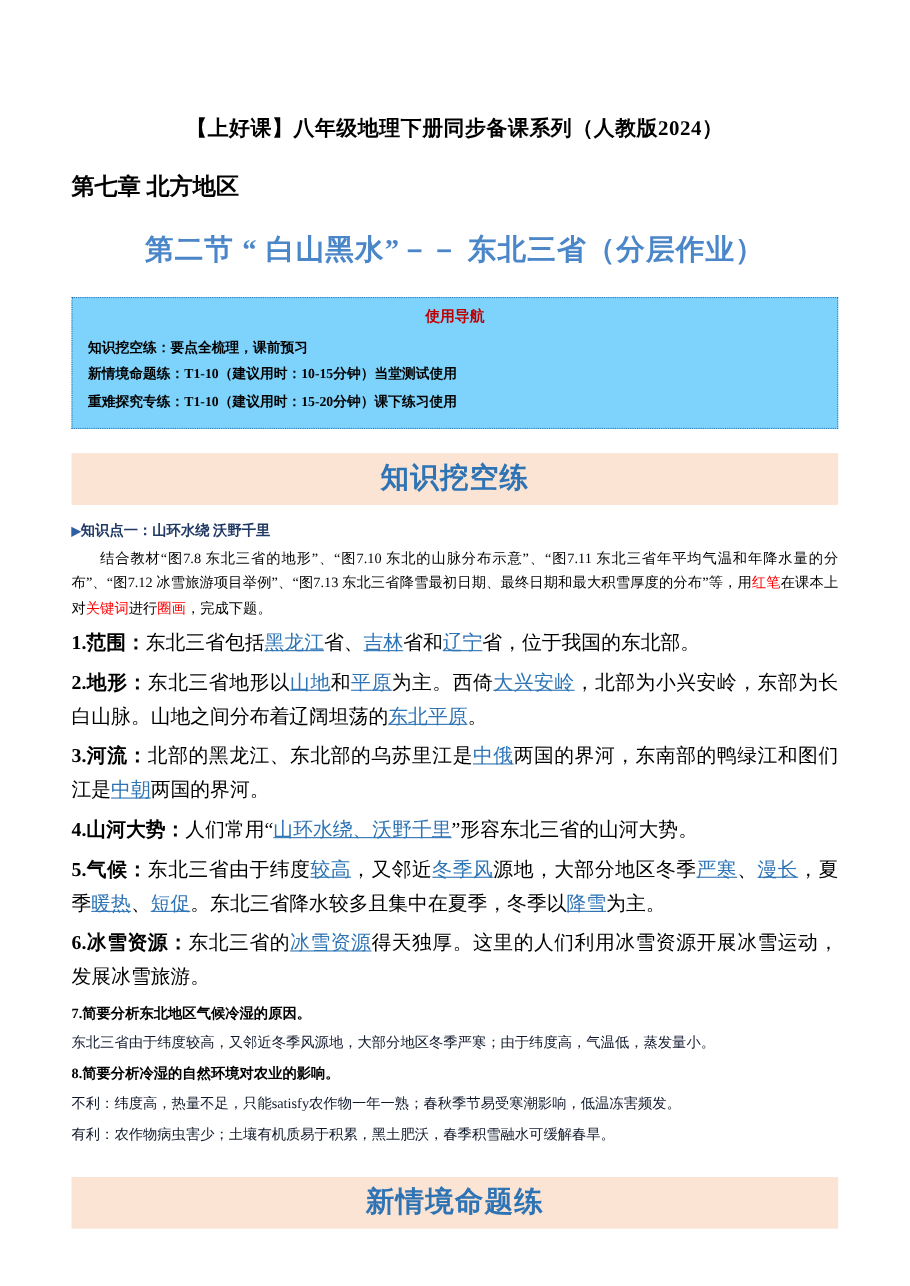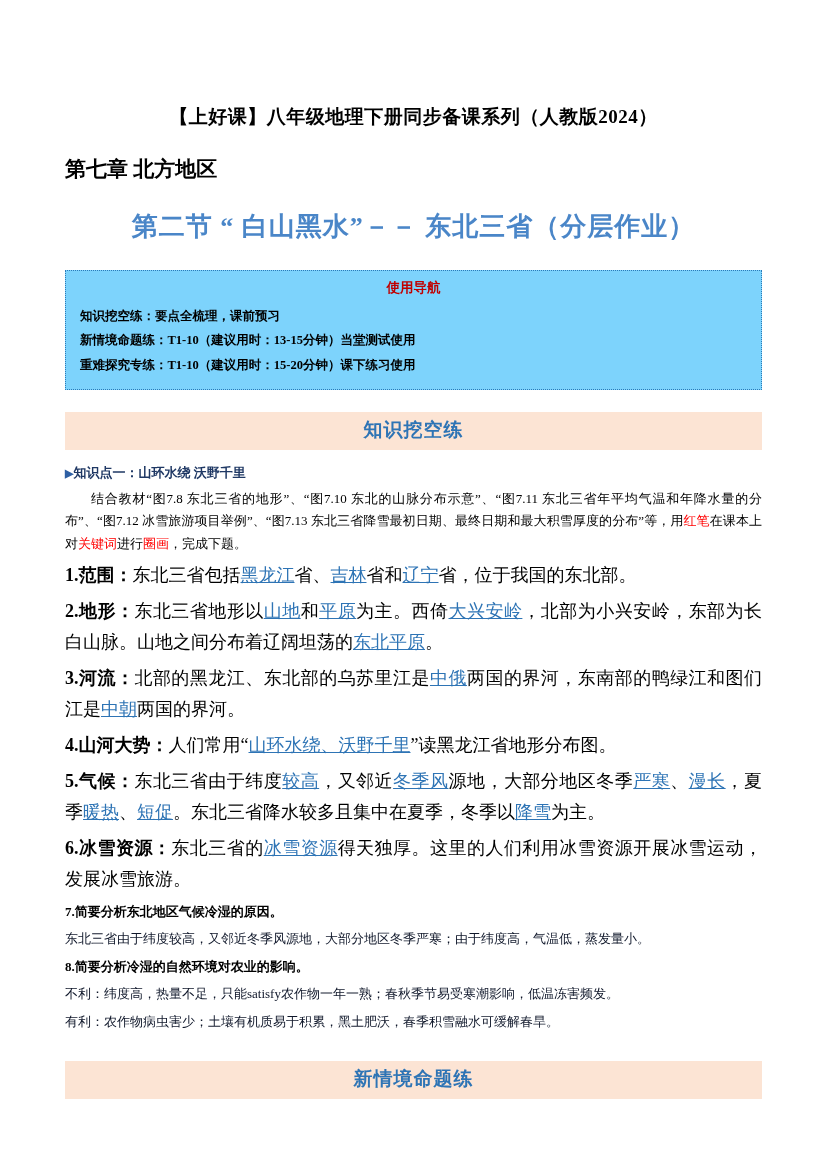--- a/index.html
+++ b/index.html
@@ -58,21 +58,21 @@
   .nav-line {
     font-size: 12.5px;
     font-weight: bold;
     line-height: 1.95;
   }
   .section-head {
     margin-top: 22px;
     background: #fce4d4;
     text-align: center;
     color: #2e74b5;
-    font-size: 19px;
+    font-size: 26px;
     font-weight: bold;
     padding: 5px 0 7px 0;
     letter-spacing: 1px;
   }
   .kp-line {
     margin-top: 14px;
     font-size: 13px;
     font-weight: bold;
     color: #1f3864;
   }
@@ -120,21 +120,21 @@
 
 <div class="page">
 
   <div class="title1">【上好课】八年级地理下册同步备课系列（人教版2024）</div>
   <div class="title2">第七章 北方地区</div>
   <div class="title3">第二节 “ 白山黑水”－－ 东北三省（分层作业）</div>
 
   <div class="nav-box">
     <div class="nav-title">使用导航</div>
     <div class="nav-line">知识挖空练：要点全梳理，课前预习</div>
-    <div class="nav-line">新情境命题练：T1-10（建议用时：13-15分钟）当堂测试使用</div>
+    <div class="nav-line">新情境命题练：T1-10（建议用时：10-15分钟）当堂测试使用</div>
     <div class="nav-line">重难探究专练：T1-10（建议用时：15-20分钟）课下练习使用</div>
   </div>
 
   <div class="section-head">知识挖空练</div>
 
   <div class="kp-line">
     <span class="tri">▶</span><span>知识点一：山环水绕 沃野千里</span>
   </div>
 
   <div class="para">
@@ -144,21 +144,21 @@
   <div class="item">
     <b><span>1.</span><span>范围：</span></b><span><span>东北三省包括</span><span class="blank">黑龙江</span><span>省、</span><span class="blank">吉林</span><span>省和</span><span class="blank">辽宁</span><span>省，位于我国的东北部。</span></span>
   </div>
   <div class="item">
     <b><span>2.</span><span>地形：</span></b><span><span>东北三省地形以</span><span class="blank">山地</span><span>和</span><span class="blank">平原</span><span>为主。西倚</span><span class="blank">大兴安岭</span><span>，北部为小兴安岭，东部为长白山脉。山地之间分布着辽阔坦荡的</span><span class="blank">东北平原</span><span>。</span></span>
   </div>
   <div class="item">
     <b><span>3.</span><span>河流：</span></b><span><span>北部的黑龙江、东北部的乌苏里江是</span><span class="blank">中俄</span><span>两国的界河，东南部的鸭绿江和图们江是</span><span class="blank">中朝</span><span>两国的界河。</span></span>
   </div>
   <div class="item">
-    <b><span>4.</span><span>山河大势：</span></b><span><span>人们常用“</span><span class="blank">山环水绕、沃野千里</span><span>”读黑龙江省地形分布图。</span></span>
+    <b><span>4.</span><span>山河大势：</span></b><span><span>人们常用“</span><span class="blank">山环水绕、沃野千里</span><span>”形容东北三省的山河大势。</span></span>
   </div>
   <div class="item">
     <b><span>5.</span><span>气候：</span></b><span><span>东北三省由于纬度</span><span class="blank">较高</span><span>，又邻近</span><span class="blank">冬季风</span><span>源地，大部分地区冬季</span><span class="blank">严寒</span><span>、</span><span class="blank">漫长</span><span>，夏季</span><span class="blank">暖热</span><span>、</span><span class="blank">短促</span><span>。东北三省降水较多且集中在夏季，冬季以</span><span class="blank">降雪</span><span>为主。</span></span>
   </div>
   <div class="item">
     <b><span>6.</span><span>冰雪资源：</span></b><span><span>东北三省的</span><span class="blank">冰雪资源</span><span>得天独厚。这里的人们利用冰雪资源开展冰雪运动，发展冰雪旅游。</span></span>
   </div>
 
   <div class="q">7.简要分析东北地区气候冷湿的原因。</div>
   <div class="ans">东北三省由于纬度较高，又邻近冬季风源地，大部分地区冬季严寒；由于纬度高，气温低，蒸发量小。</div>

